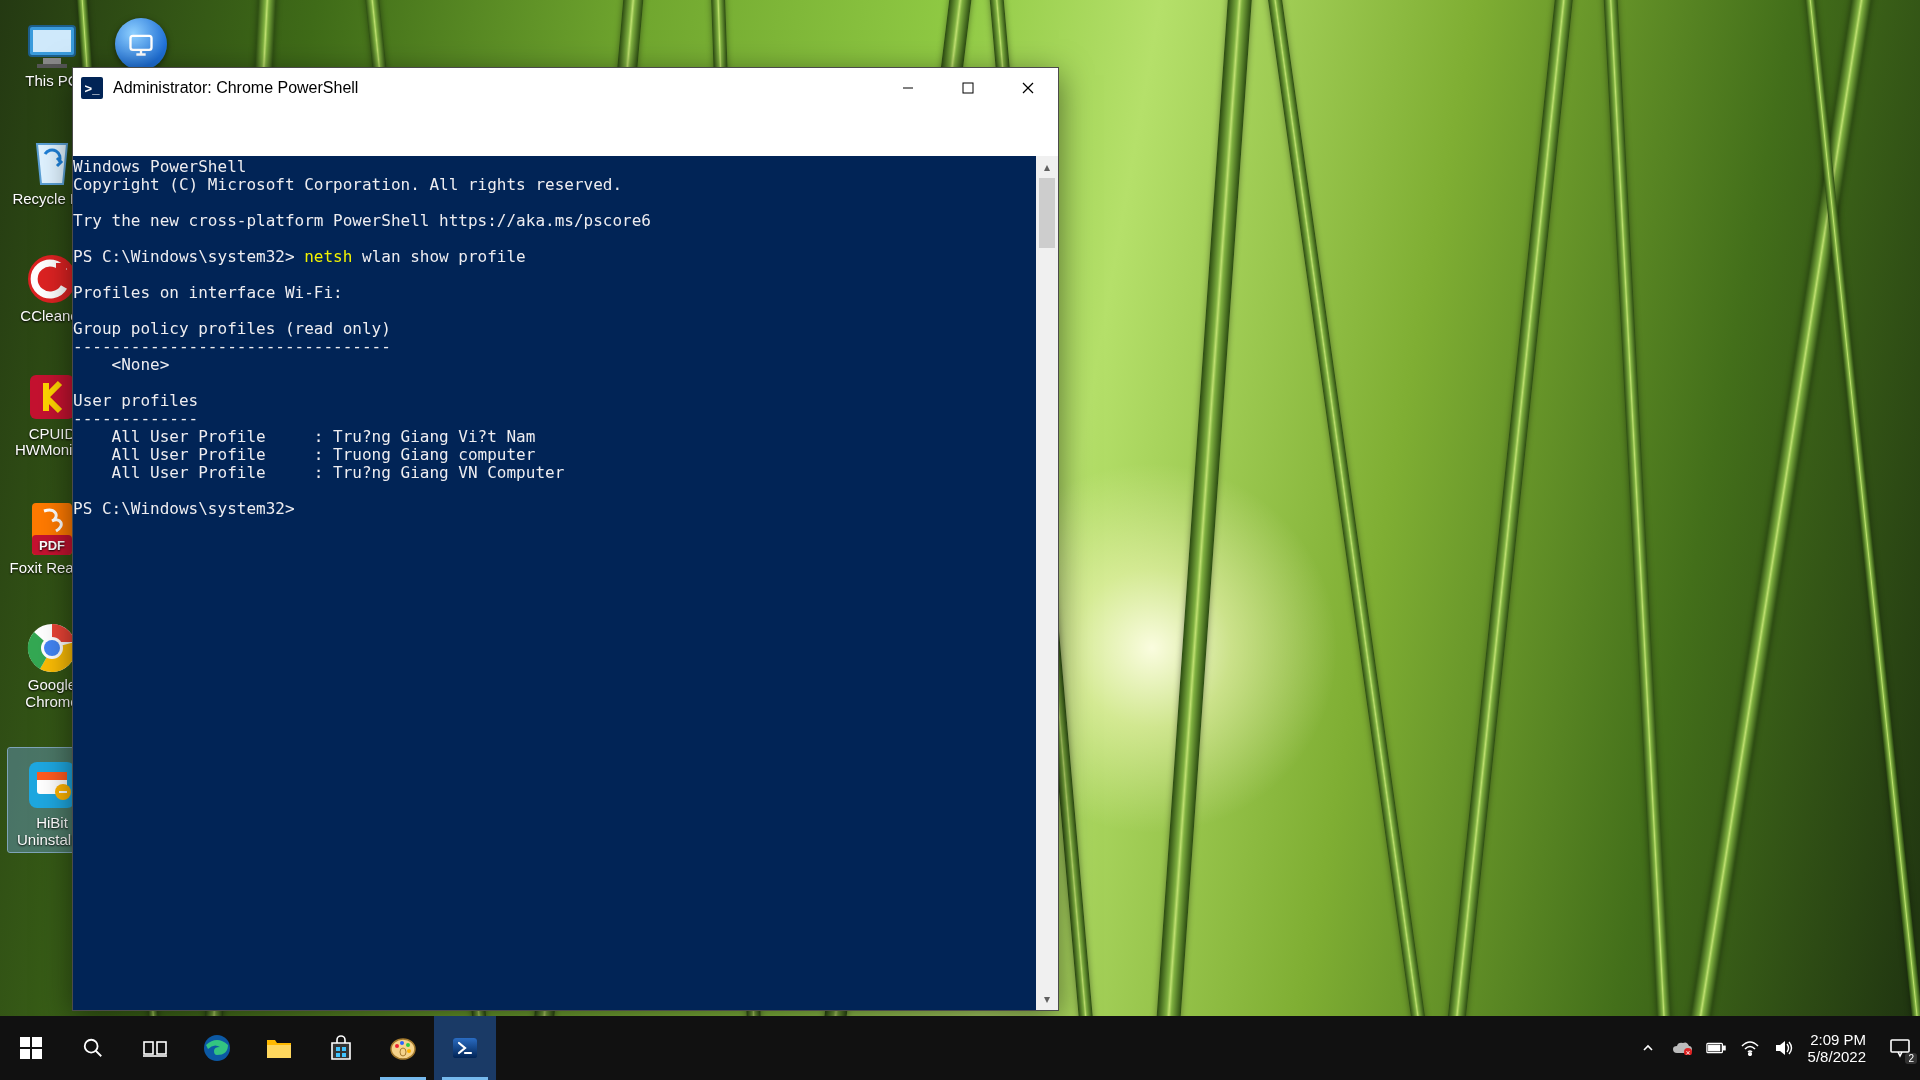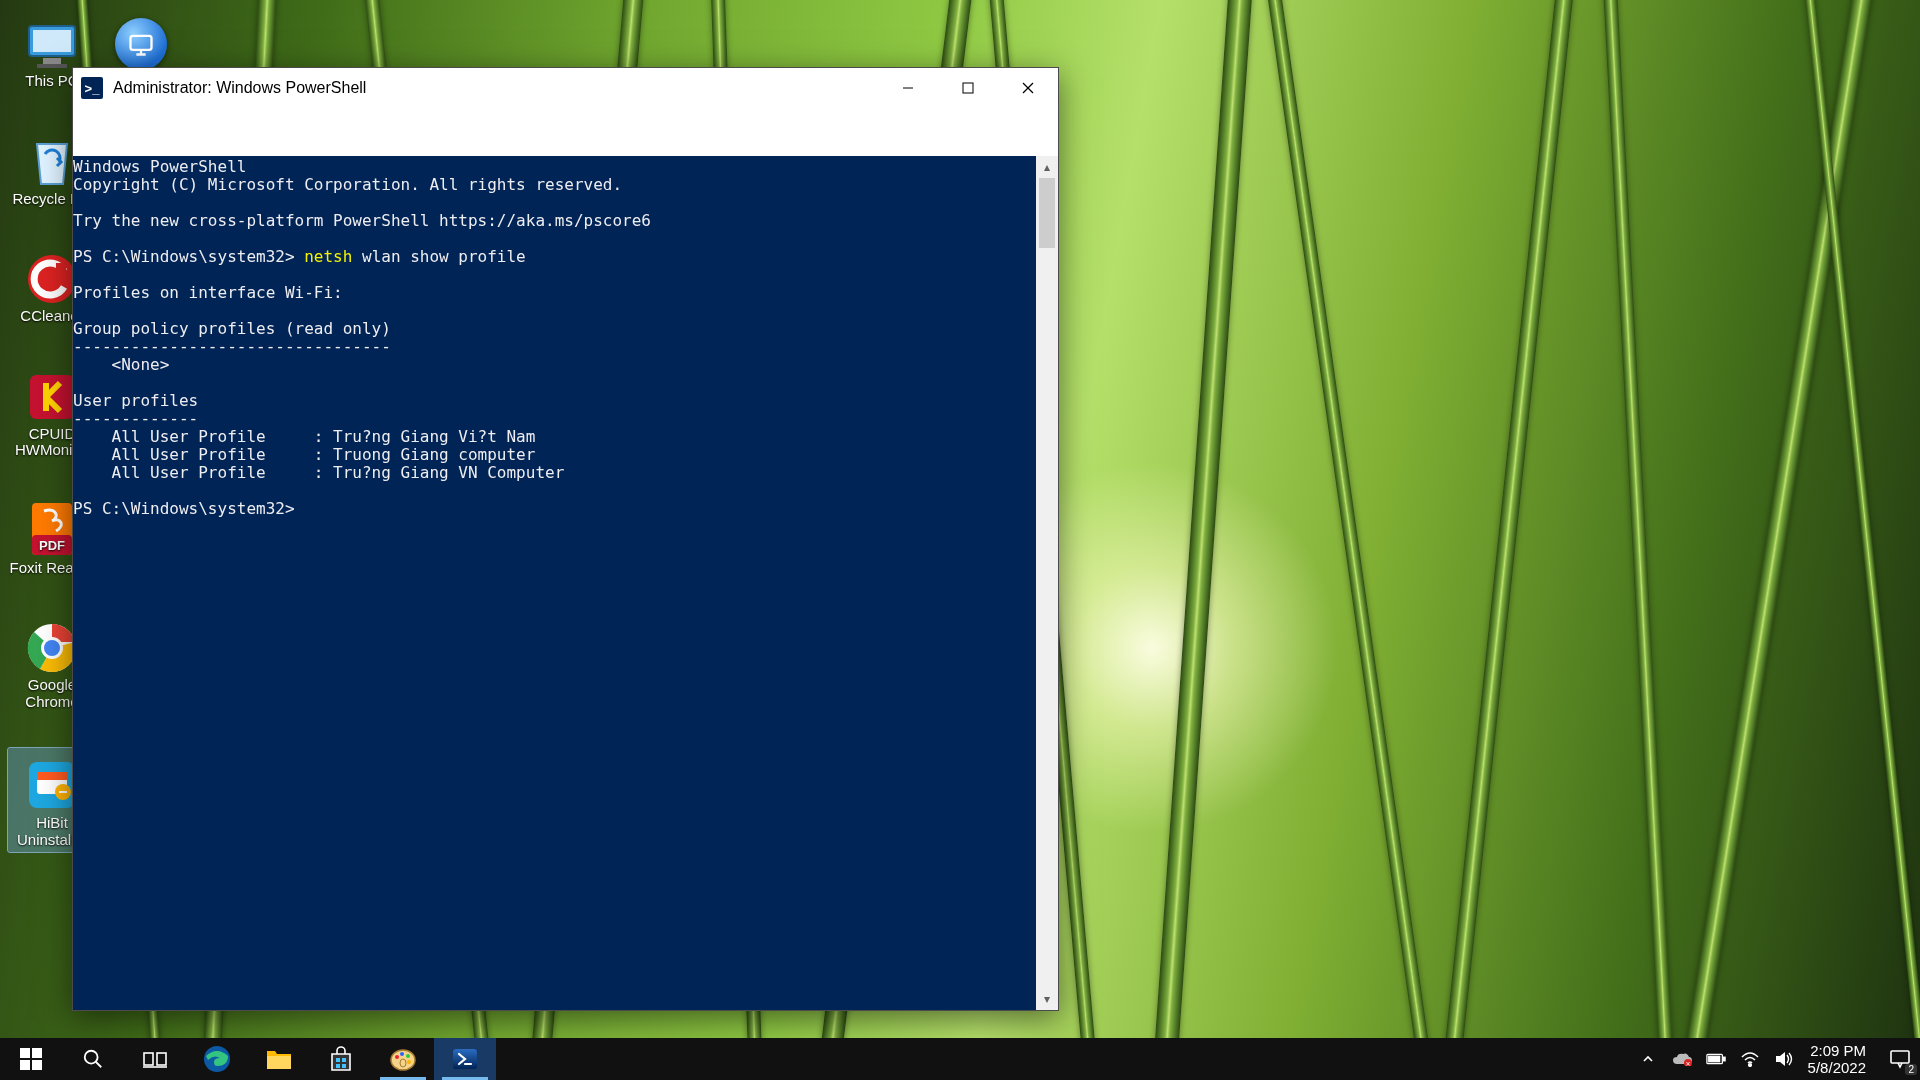--- a/index.html
+++ b/index.html
@@ -21,21 +21,21 @@
   #ps-titlebar .spacer{flex:1;}
   .win-btn{width:60px;height:40px;display:flex;align-items:center;justify-content:center;color:#000;}
   #ps-body{flex:1;display:flex;background:#012456;margin-top:48px;}
   #ps-console{flex:1;padding:2px 0 0 0;color:#eeedf0;font-family:"Lucida Console","Consolas",monospace;font-size:16px;line-height:18px;white-space:pre;overflow:hidden;}
   #ps-console .yl{color:#f2f200;}
   #ps-scroll{width:22px;background:#f0f0f0;display:flex;flex-direction:column;align-items:center;}
   #ps-scroll .arrow{width:100%;height:22px;display:flex;align-items:center;justify-content:center;color:#606060;font-size:12px;}
   #ps-scroll .track{flex:1;width:100%;position:relative;}
   #ps-scroll .thumb{position:absolute;left:3px;right:3px;top:0;height:70px;background:#cdcdcd;}
   
-  #taskbar{position:absolute;left:0;right:0;bottom:0;height:42px;background:#111;display:flex;align-items:stretch;color:#fff;}
+  #taskbar{position:absolute;left:0;right:0;bottom:0;height:64px;background:#111;display:flex;align-items:stretch;color:#fff;}
   .tb-btn{width:62px;display:flex;align-items:center;justify-content:center;position:relative;}
   .tb-btn.active::after{content:"";position:absolute;left:8px;right:8px;bottom:0;height:3px;background:#76b9ed;}
   #tb-spacer{flex:1;}
   #tray{display:flex;align-items:center;gap:14px;padding:0 6px 0 10px;font-size:14px;}
   #tray .clock{display:flex;flex-direction:column;align-items:flex-end;line-height:1.15;font-size:15px;padding-right:6px;}
   .tray-ic{width:20px;height:20px;display:flex;align-items:center;justify-content:center;}
   .notif{width:28px;height:28px;display:flex;align-items:center;justify-content:center;position:relative;}
   .notif .badge{position:absolute;right:-3px;bottom:-2px;background:#333;border-radius:3px;font-size:10px;padding:0 3px;}
   
   #float-icon{position:absolute;left:115px;top:18px;width:52px;height:52px;border-radius:50%;background:radial-gradient(circle at 35% 30%,#8fd0ff,#1e6fd6 70%);box-shadow:0 2px 6px rgba(0,0,0,.5);display:flex;align-items:center;justify-content:center;}
@@ -145,21 +145,21 @@
           <rect x="34" y="33" width="8" height="2" fill="#fff"></rect>
         </svg>
     </span>
     <span>HiBit Uninstall...</span>
   </div>
 </div>
 
 <div id="ps-window">
   <div id="ps-titlebar">
     <div class="ps-logo">&gt;_</div>
-    <div class="title-text">Administrator: Windows PowerShell</div>
+    <div class="title-text">Administrator: Chrome PowerShell</div>
     <div class="spacer"></div>
     <div class="win-btn">
         <svg width="12" height="12">
           <line x1="1" y1="6" x2="11" y2="6" stroke="#000" stroke-width="1"></line>
         </svg>
       </div>
     <div class="win-btn">
         <svg width="12" height="12">
           <rect x="1" y="1" width="10" height="10" fill="none" stroke="#000" stroke-width="1"></rect>
         </svg>

